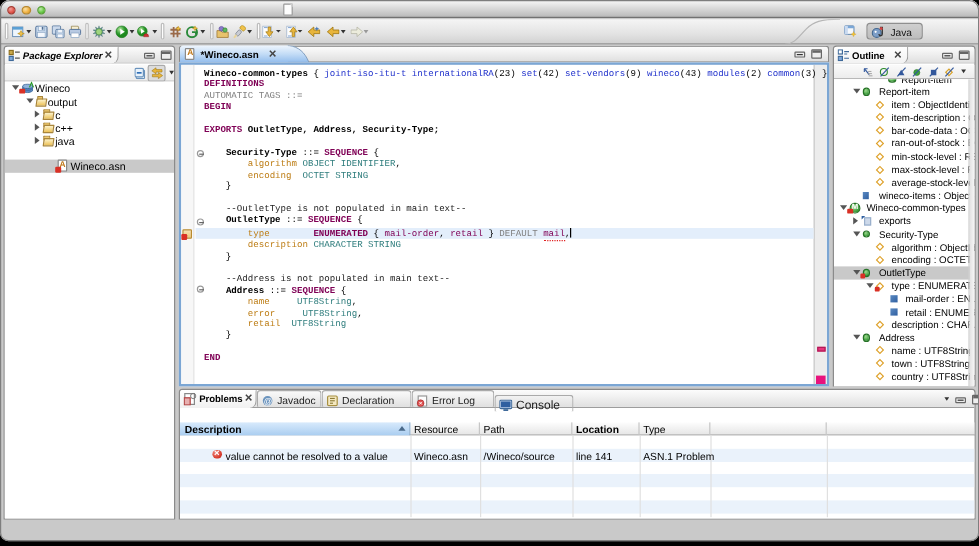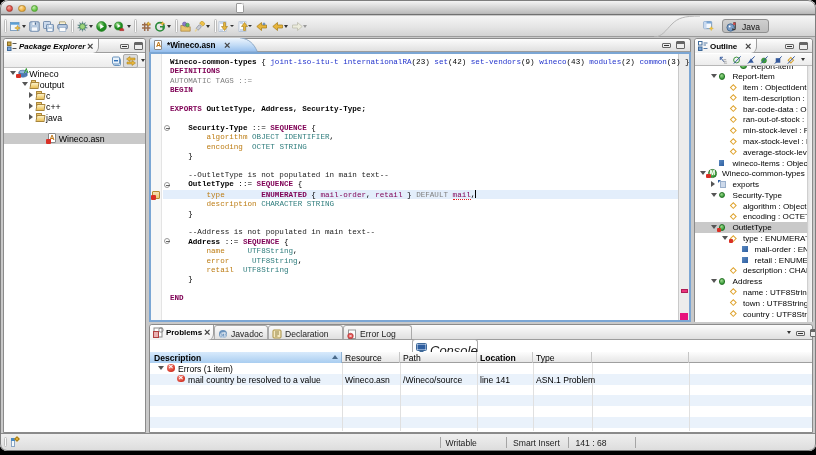--- a/index.html
+++ b/index.html
@@ -554,21 +554,21 @@
     <div class="abs" style="left:193px;top:0;width:69px;height:14px;border:1px solid #aaa;border-bottom:none;border-radius:3px 3px 0 0;font-size:8.6px;color:#222;">
         <div class="abs" style="left:3px;top:3px;">
       <svg style="position:absolute;left:0px;top:0px" width="10" height="10" viewBox="0 0 10 10">
             <rect x="1.5" y="1" width="7" height="8.5" fill="#fdfdfd" stroke="#999"></rect>
             <circle cx="3.5" cy="7" r="2.8" fill="#e05050" stroke="#a02020" stroke-width="0.5"></circle>
             <path d="M2.4 5.9 L4.6 8.1 M4.6 5.9 L2.4 8.1" stroke="#fff" stroke-width="0.8"></path>
           </svg>
       <span style="position:absolute;left:13px;width:60px;">Error Log</span>
     </div>
       </div>
-    <div class="abs" style="left:262px;top:14px;width:66px;height:14px;border:1px solid #aaa;border-bottom:none;border-radius:3px 3px 0 0;font-size:13px;color:#222;font-style:italic;">
+    <div class="abs" style="left:262px;top:4px;width:66px;height:14px;border:1px solid #aaa;border-bottom:none;border-radius:3px 3px 0 0;font-size:10px;color:#222;">
         <div class="abs" style="left:3px;top:3px;">
       <svg style="position:absolute;left:0px;top:0px" width="11" height="10" viewBox="0 0 11 10">
             <rect x="0.5" y="0.5" width="10" height="7" rx="1" fill="#dfeafa" stroke="#3f6a9a"></rect>
             <rect x="1.5" y="1.5" width="8" height="5" fill="#2f5fa0"></rect>
             <rect x="3.5" y="8" width="4" height="1.5" fill="#3f6a9a"></rect>
           </svg>
       <span style="position:absolute;left:14px;width:60px;">Console</span>
     </div>
       </div>
     <div class="dd" style="left:637px; top:6px;"></div>
@@ -603,44 +603,26 @@
       <div class="abs" style="left:0;top:32.25px;width:662px;height:10.75px;background:#eaf2fb;"></div>
       <div class="abs" style="left:0;top:53.75px;width:662px;height:10.75px;background:#eaf2fb;"></div>
 
       <div class="abs" style="left:192px;top:0;width:1px;height:68px;background:#e0e0e0;"></div>
       <div class="abs" style="left:250px;top:0;width:1px;height:68px;background:#e0e0e0;"></div>
       <div class="abs" style="left:327px;top:0;width:1px;height:68px;background:#e0e0e0;"></div>
       <div class="abs" style="left:383px;top:0;width:1px;height:68px;background:#e0e0e0;"></div>
       <div class="abs" style="left:442px;top:0;width:1px;height:68px;background:#e0e0e0;"></div>
       <div class="abs" style="left:539px;top:0;width:1px;height:68px;background:#e0e0e0;"></div>
 
-      <div class="abs" style="left:0;top:0;width:662px;height:10.75px;">
-        <div class="arrow-d" style="left:8px;top:3px;"></div>
-        <div class="errc" style="left:17px;top:1px;"></div>
-        <div class="abs" style="left:28px;top:1px;">Errors (1 item)</div>
-      </div>
 
       <div class="abs" style="left:0;top:10.75px;width:662px;height:10.75px;">
         <div class="errc" style="left:27px;top:1px;"></div>
-        <div class="abs" style="left:38px;top:1px;">mail country be resolved to a value</div>
+        <div class="abs" style="left:38px;top:1px;">value cannot be resolved to a value</div>
         <div class="abs" style="left:195px;top:1px;">Wineco.asn</div>
         <div class="abs" style="left:253px;top:1px;">/Wineco/source</div>
         <div class="abs" style="left:330px;top:1px;">line 141</div>
         <div class="abs" style="left:386px;top:1px;">ASN.1 Problem</div>
       </div>
     </div>
   </div>
   <div id="views5"></div>
 
-  <div class="abs" style="left:0;top:433px;width:816px;height:18px;background:linear-gradient(#efefef,#dcdcdc);border-top:1px solid #8a8a8a;font-size:8.6px;color:#222;">
-    <div class="brk" style="left:4px;top:3px;height:10px;"></div>
-    <div class="abs" style="left:10.5px;top:4px;width:4px;height:9px;background:#f4fbfd;border:0.5px solid #8aa5c4;"></div>
-    <div class="abs" style="left:10.5px;top:4px;width:4px;height:2.5px;background:#4a8ac2;"></div>
-    <div class="abs" style="left:14.5px;top:3px;width:4px;height:4px;background:#e8b53c;border:0.5px solid #a07812;transform:rotate(45deg);"></div>
-    <div class="abs" style="left:440px;top:3px;width:1px;height:11px;background:#a5a5a5;"></div>
-    <div class="abs" style="left:445.5px;top:3.5px;">Writable</div>
-    <div class="abs" style="left:506px;top:3px;width:1px;height:11px;background:#a5a5a5;"></div>
-    <div class="abs" style="left:513px;top:3.5px;">Smart Insert</div>
-    <div class="abs" style="left:568px;top:3px;width:1px;height:11px;background:#a5a5a5;"></div>
-    <div class="abs" style="left:575.5px;top:3.5px;">141 : 68</div>
-    <div class="abs" style="left:635px;top:3px;width:1px;height:11px;background:#a5a5a5;"></div>
   </div>
-  </div>
 
 </body></html>

